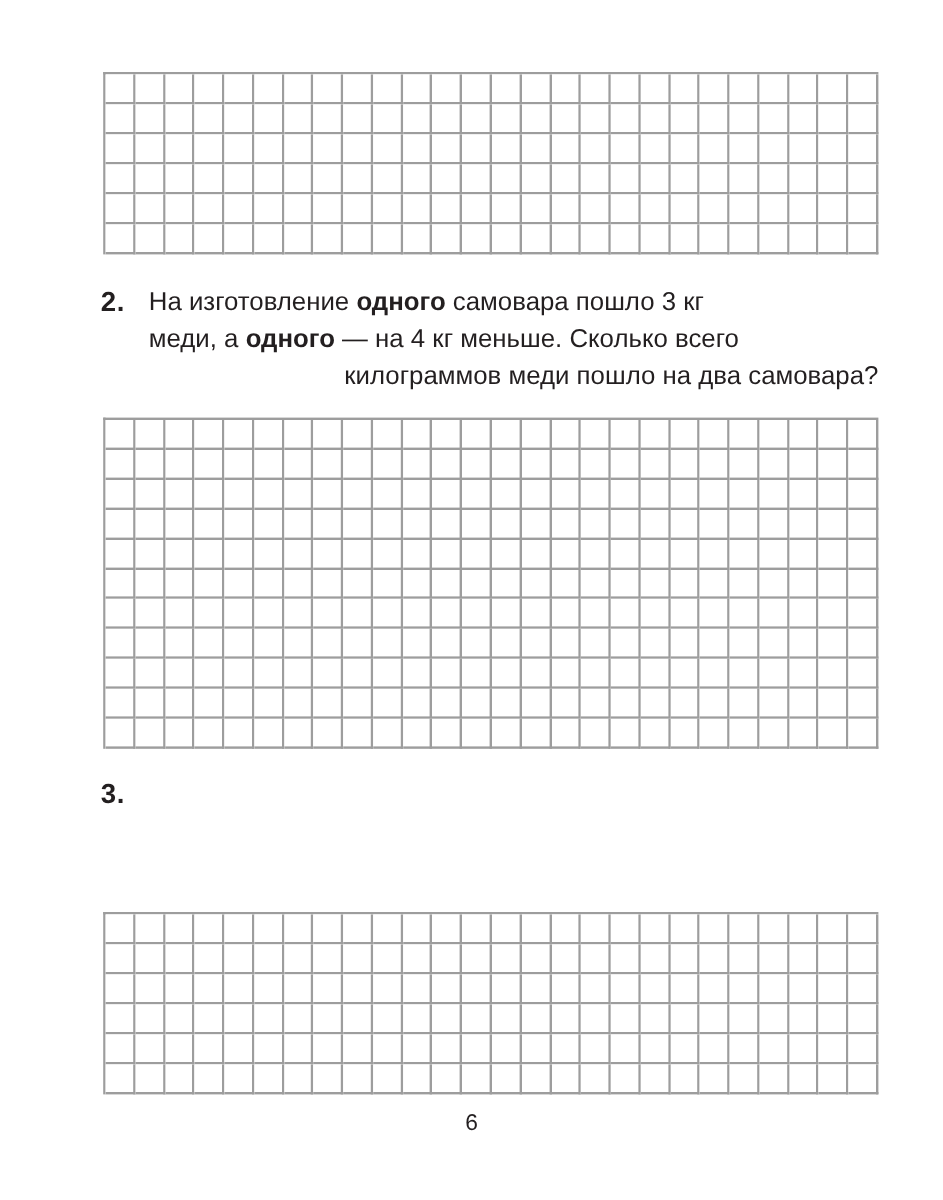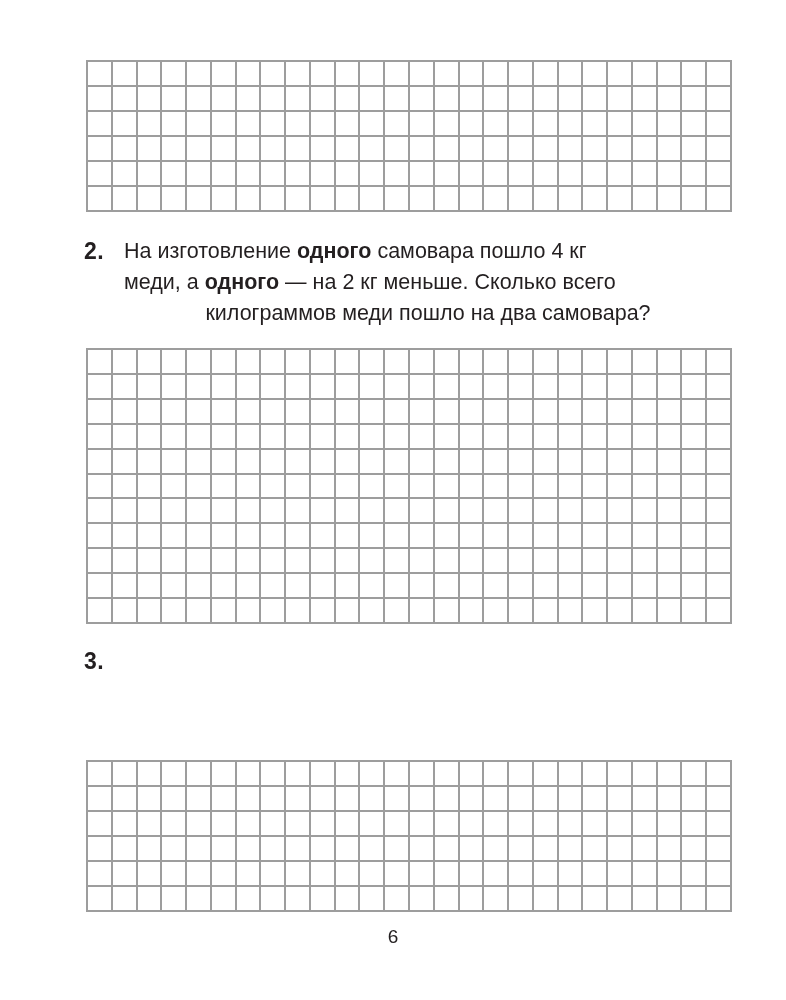--- a/index.html
+++ b/index.html
@@ -70,21 +70,21 @@
     margin-left: 40px;
     font-size: 21.5px;
     line-height: 31px;
     text-align: justify;
     text-justify: inter-word;
     color: #231f20;
     -webkit-hyphens: manual;
     hyphens: manual;
   }
   .problem-text b { font-weight: bold; }
-  .problem-text .lastline { text-align: center; }
+  .problem-text .lastline { text-align: right; }
 
   
   #page-number {
     position: absolute;
     left: 0;
     top: 925px;
     width: 786px;
     text-align: center;
     font-size: 19px;
     line-height: 24px;
@@ -251,22 +251,22 @@
       <div class="cell"></div>
       <div class="cell"></div>
       <div class="cell"></div>
       <div class="cell"></div>
       <div class="cell"></div>
     </div>
 
   <div class="problem" id="problem-2">
     <div class="problem-number">2.</div>
     <div class="problem-text">
-      <div><span>На   изготовление   </span><b>одного</b><span>   самовара   пошло   4   кг</span></div>
-      <div><span>меди, а </span><b>одного</b><span> — на 2 кг меньше. Сколько всего</span></div>
+      <div><span>На   изготовление   </span><b>одного</b><span>   самовара   пошло   3   кг</span></div>
+      <div><span>меди, а </span><b>одного</b><span> — на 4 кг меньше. Сколько всего</span></div>
       <div class="lastline">килограммов меди пошло на два самовара?</div>
     </div>
   </div>
 
   <div class="grid" id="grid-middle" style="grid-template-columns: repeat(26, 1fr); grid-template-rows: repeat(11, 1fr);">
       <div class="cell"></div>
       <div class="cell"></div>
       <div class="cell"></div>
       <div class="cell"></div>
       <div class="cell"></div>

